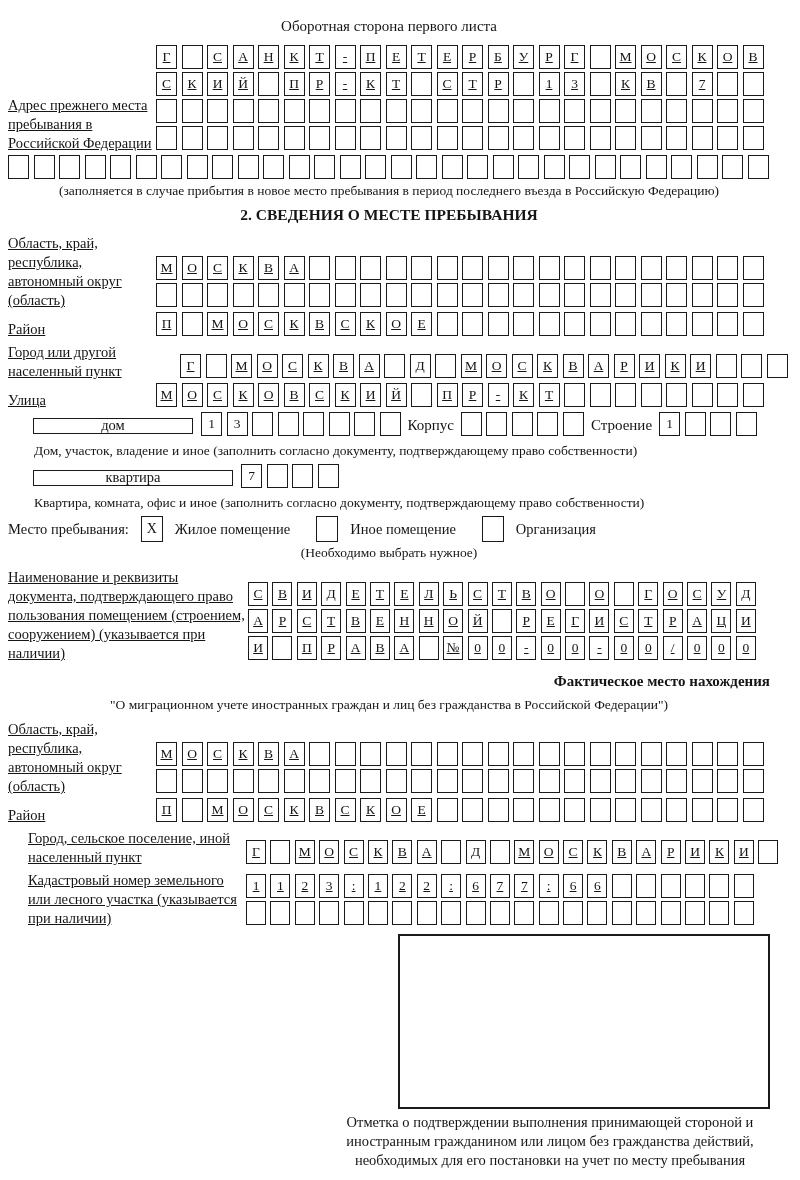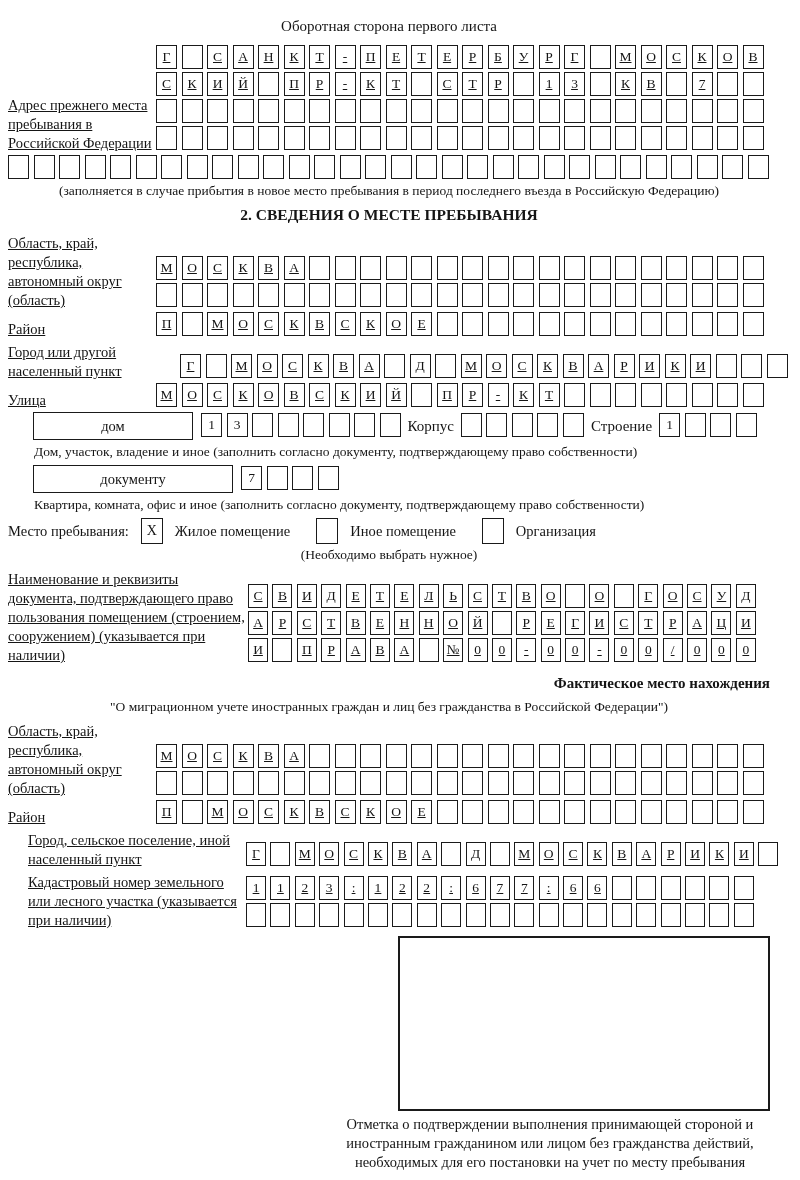--- a/index.html
+++ b/index.html
@@ -28,21 +28,21 @@
   }
   .boxrow.sm .cell { width:20px; }
 
   .caption { font-size:13.5px; text-align:center; margin:1px 0 5px 0; line-height:17px; }
   .caption.left { text-align:left; padding-left:26px; }
   .sec-title { text-align:center; font-weight:bold; font-size:15.5px; margin:7px 0 8px 0; }
   .sub-title { text-align:right; font-weight:bold; font-size:15px; margin:10px 0 6px 0; }
 
   .house-row { display:flex; align-items:center; margin:2px 0 3px 0; }
   .widebox {
-    box-sizing:border-box; height:28px; border:1.6px solid #1a1a1a;
+    box-sizing:border-box; height:16px; border:1.6px solid #1a1a1a;
     display:flex; align-items:center; justify-content:center; font-size:14.5px; flex:none;
   }
   .widebox.house { width:160px; margin-left:25px; margin-right:8px; }
   .widebox.apt   { width:200px; margin-left:25px; margin-right:8px; }
   .inline-label { font-size:15px; margin:0 7px; white-space:nowrap; }
 
   .stay-row { display:flex; align-items:center; font-size:14.5px; margin:4px 0 2px 0; }
   .checkbox {
     width:22px; height:26px; box-sizing:border-box; border:1.6px solid #1a1a1a; flex:none;
     display:flex; align-items:center; justify-content:center; font-size:14px; margin:0 12px;
@@ -386,21 +386,21 @@
     <div class="boxrow">
         <span class="cell">1</span>
         <span class="cell"></span>
         <span class="cell"></span>
         <span class="cell"></span>
       </div>
   </div>
   <div class="caption left">Дом, участок, владение и иное (заполнить согласно документу, подтверждающему право собственности)</div>
 
   <div class="house-row">
-    <div class="widebox apt">документу</div>
+    <div class="widebox apt">квартира</div>
     <div class="boxrow">
         <span class="cell">7</span>
         <span class="cell"></span>
         <span class="cell"></span>
         <span class="cell"></span>
       </div>
   </div>
   <div class="caption left">Квартира, комната, офис и иное (заполнить согласно документу, подтверждающему право собственности)</div>
 
   <div class="stay-row">

